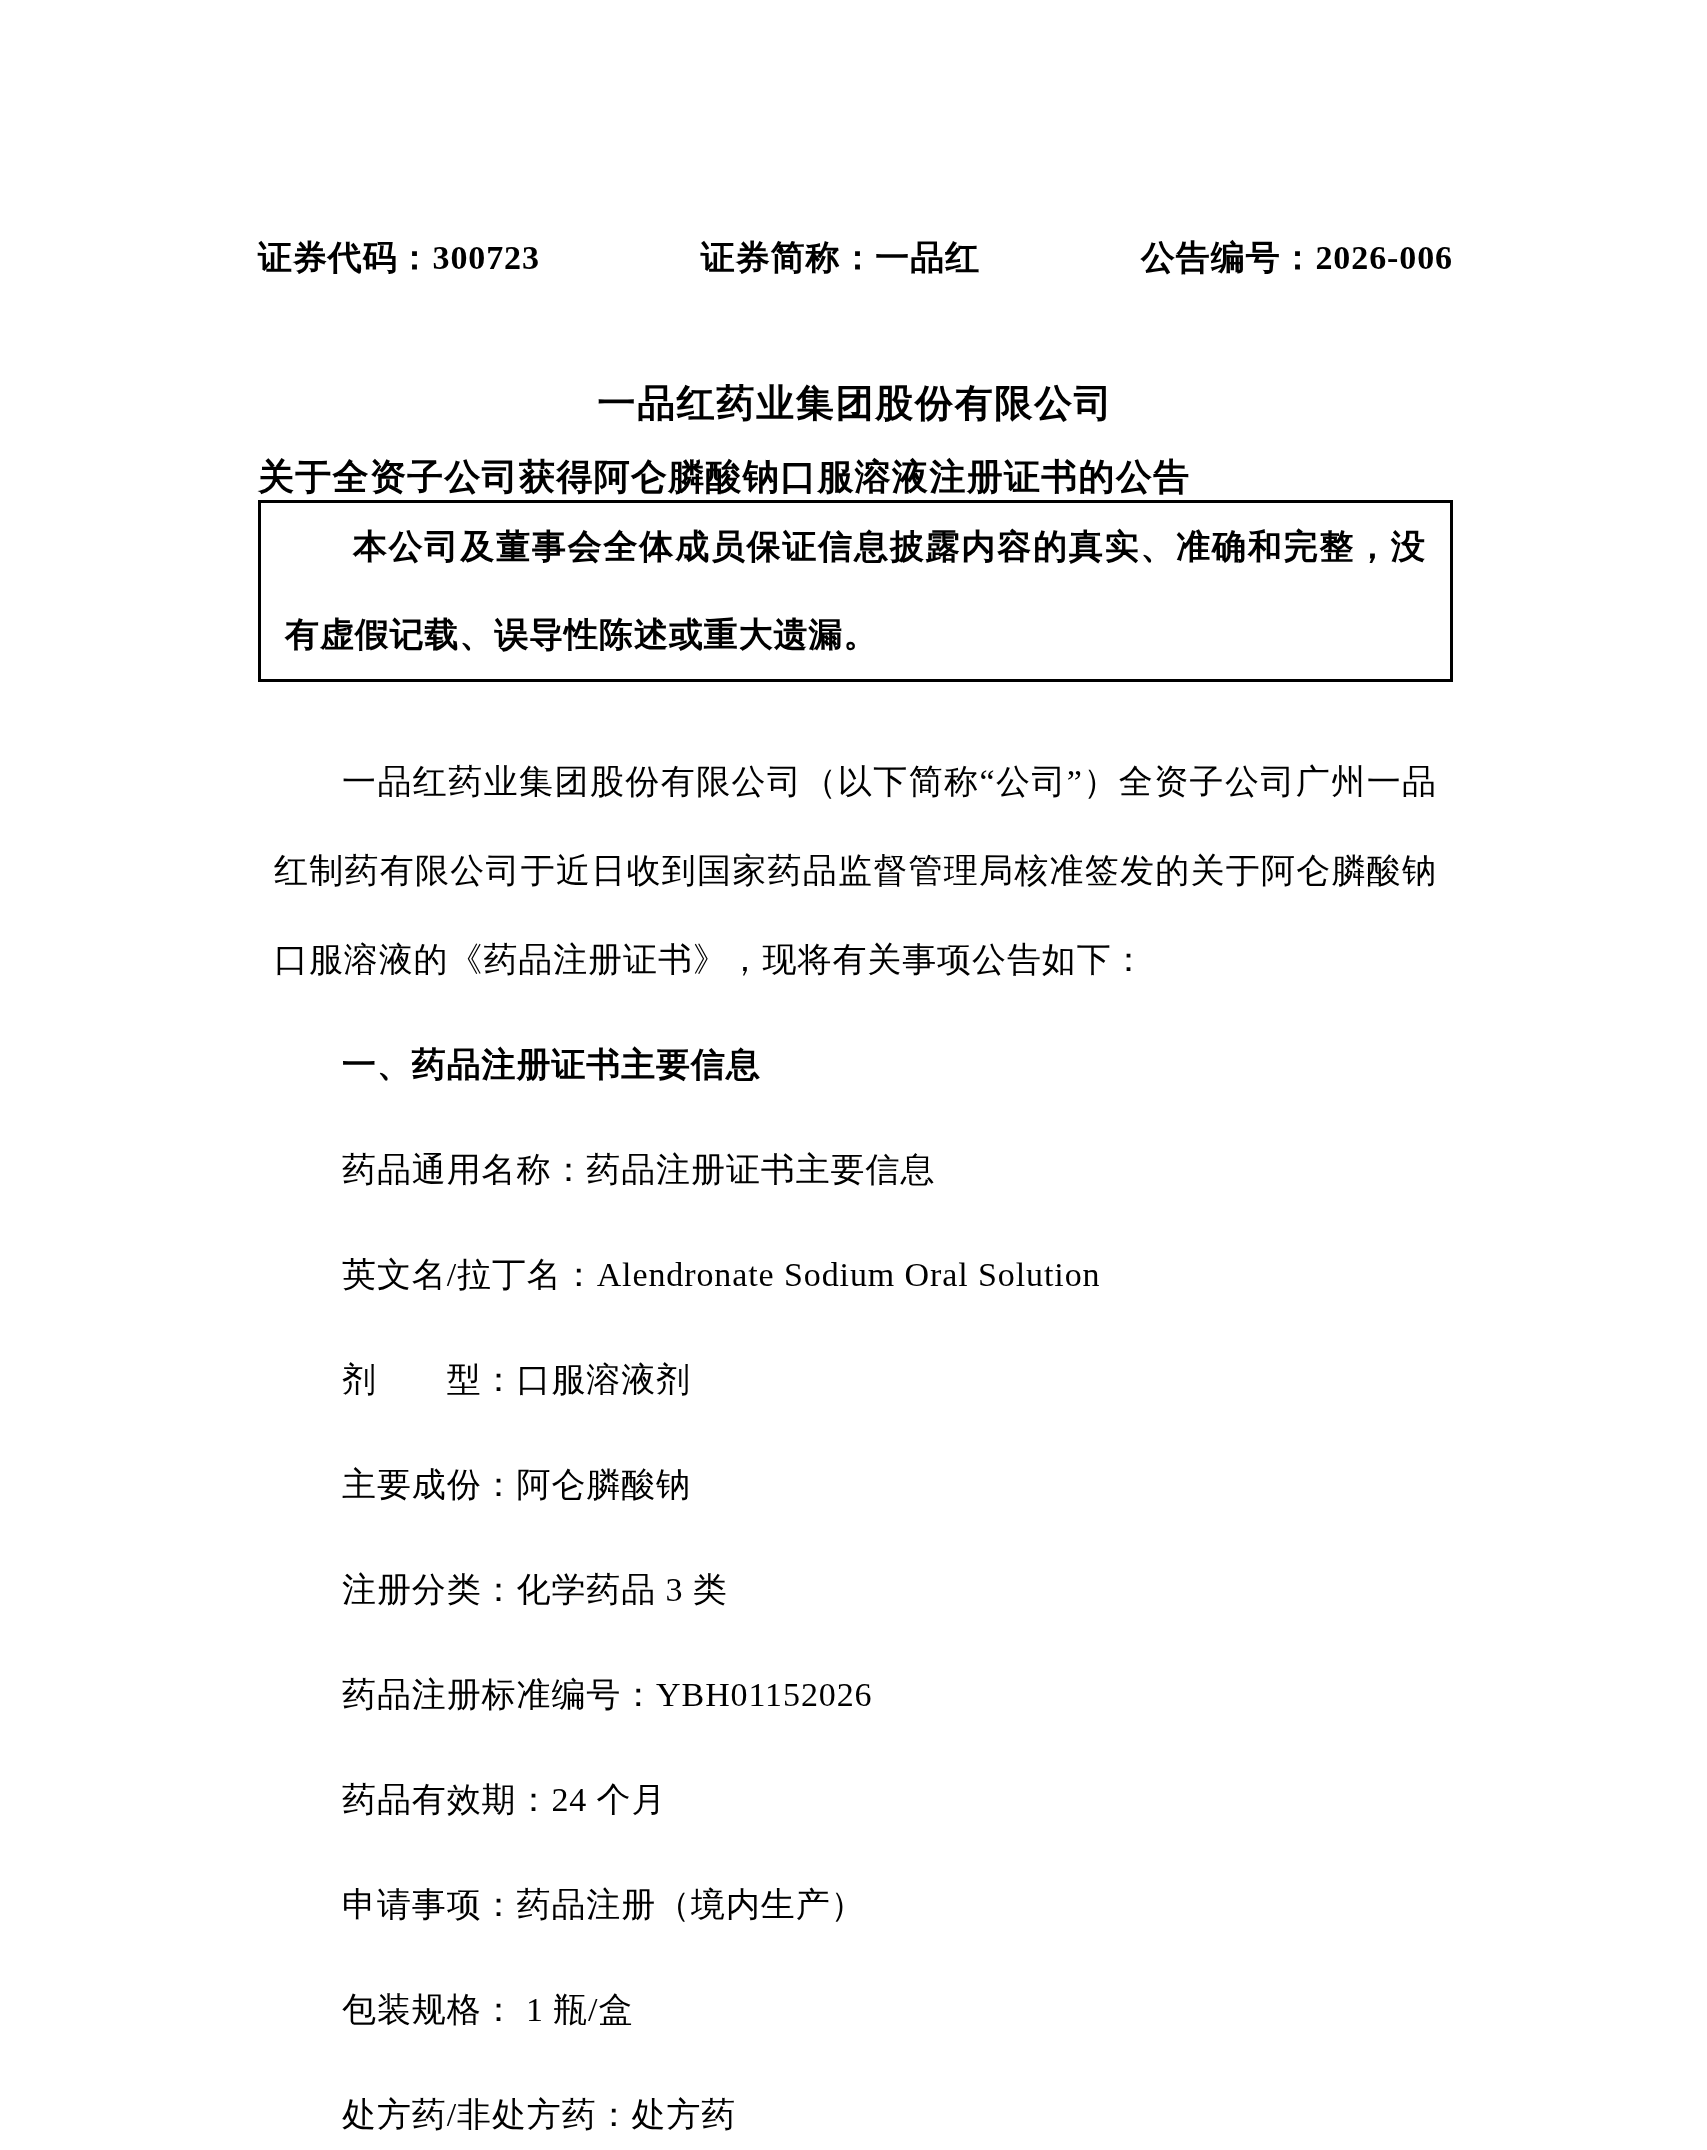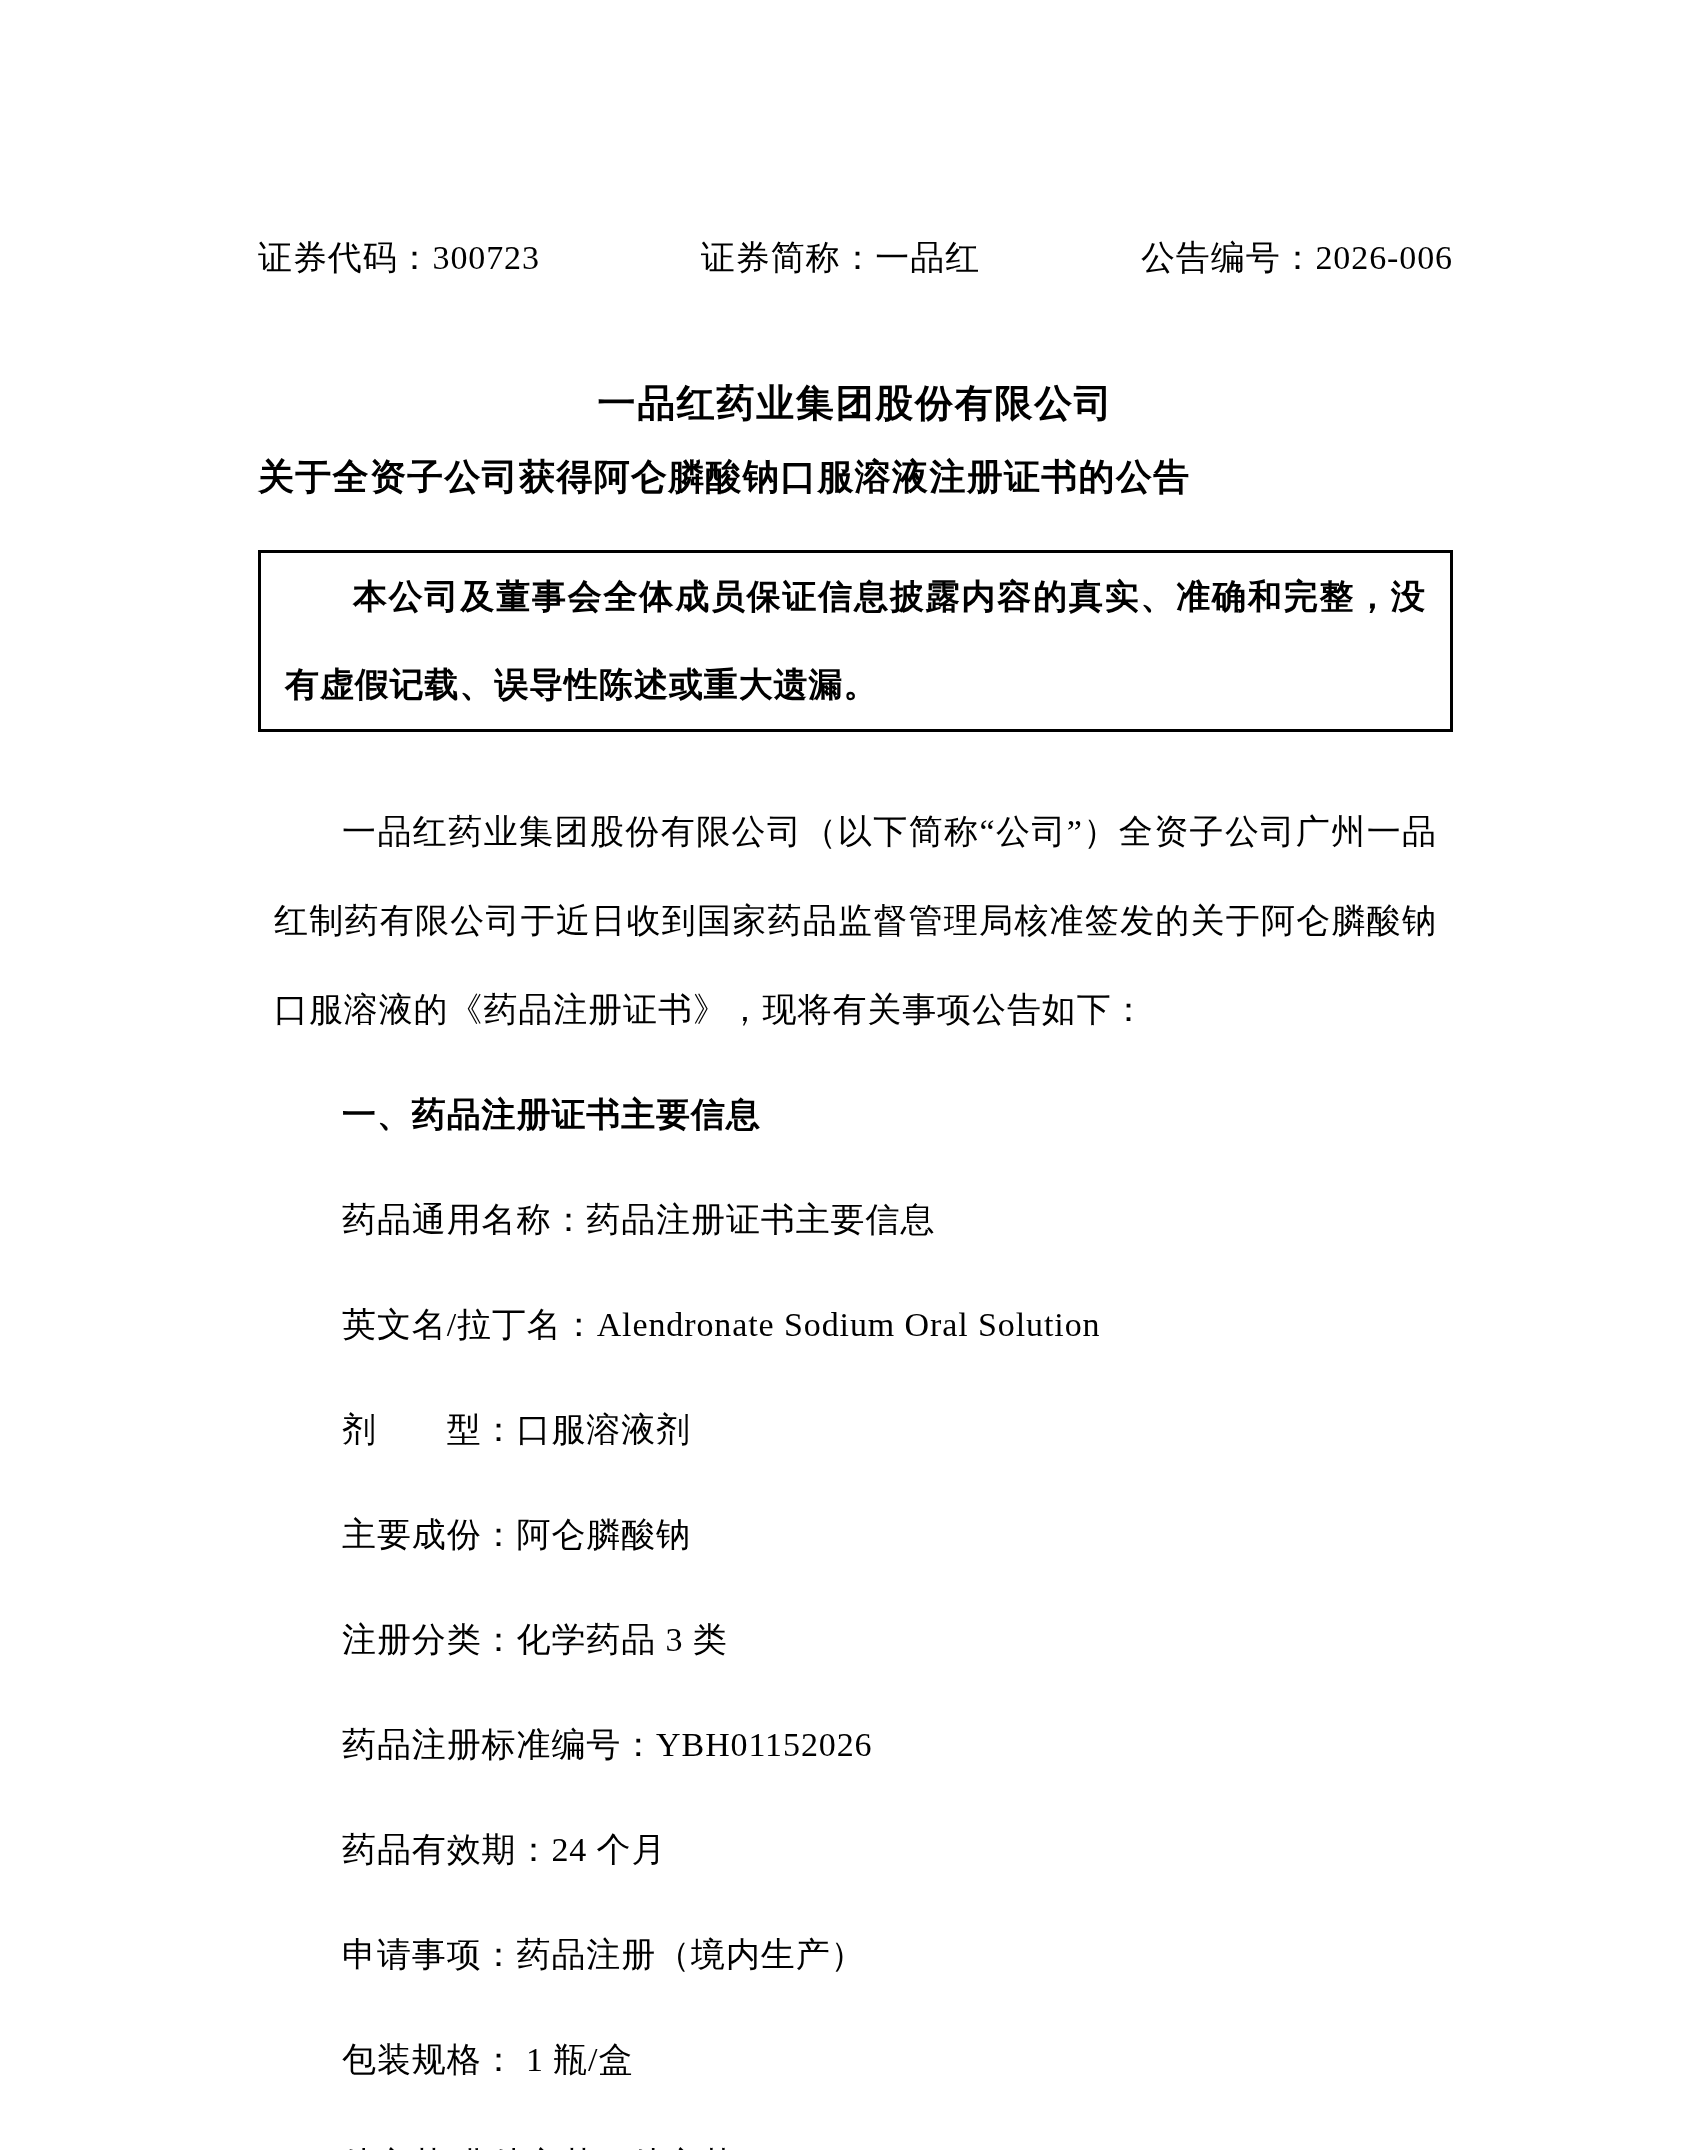--- a/index.html
+++ b/index.html
@@ -19,39 +19,39 @@
     overflow: hidden;
   }
   .header-row {
     display: flex;
     justify-content: space-between;
     align-items: center;
     font-size: 34px;
     line-height: 39px;
     letter-spacing: 0.9px;
     white-space: nowrap;
+    font-weight: bold;
   }
   .doc-title {
     margin-top: 103px;
     text-align: center;
     font-size: 38px;
     font-weight: bold;
     line-height: 47px;
     letter-spacing: 1.7px;
   }
   .doc-subtitle {
     margin-top: 28px;
     text-align: left;
     font-size: 36px;
     font-weight: bold;
     line-height: 45px;
     letter-spacing: 1.3px;
   }
   .disclaimer-box {
-    margin-top: 50px;
     border: 3px solid #000000;
     padding: 0 24px;
     font-size: 34px;
     font-weight: bold;
     line-height: 88px;
     text-align: justify;
     text-indent: 2em;
     letter-spacing: 0.9px;
   }
   .body-text {

